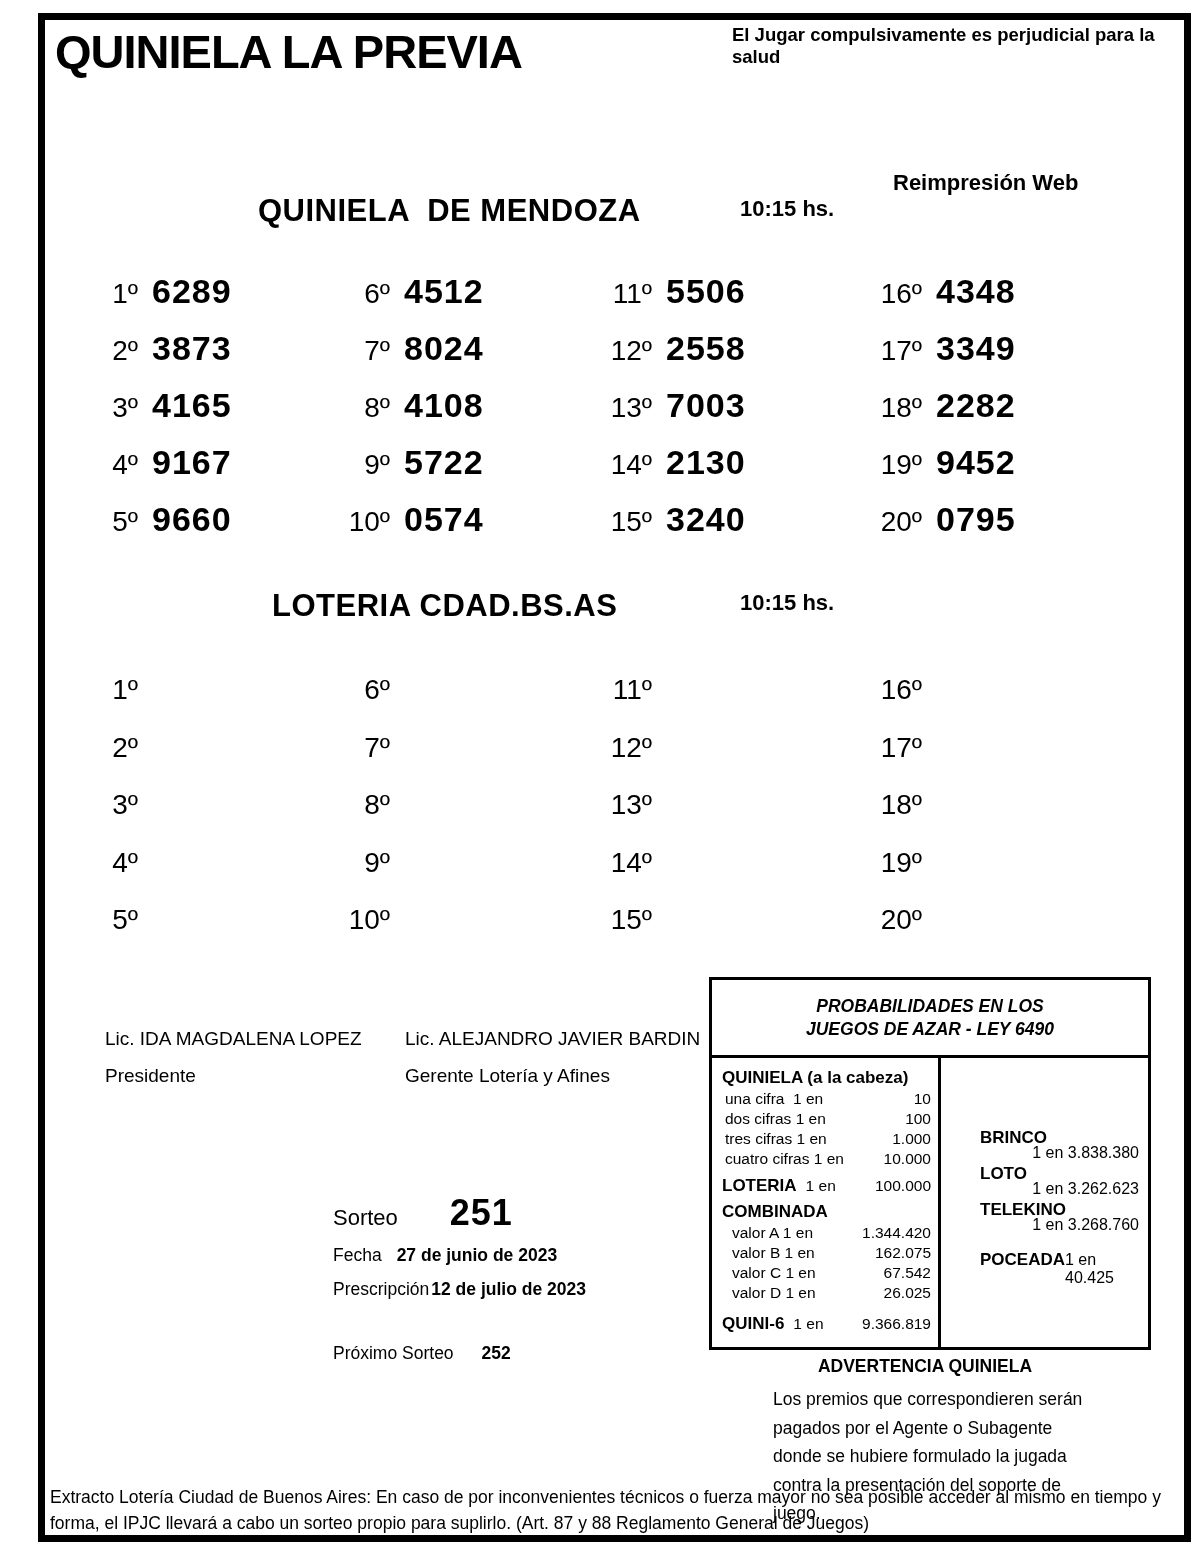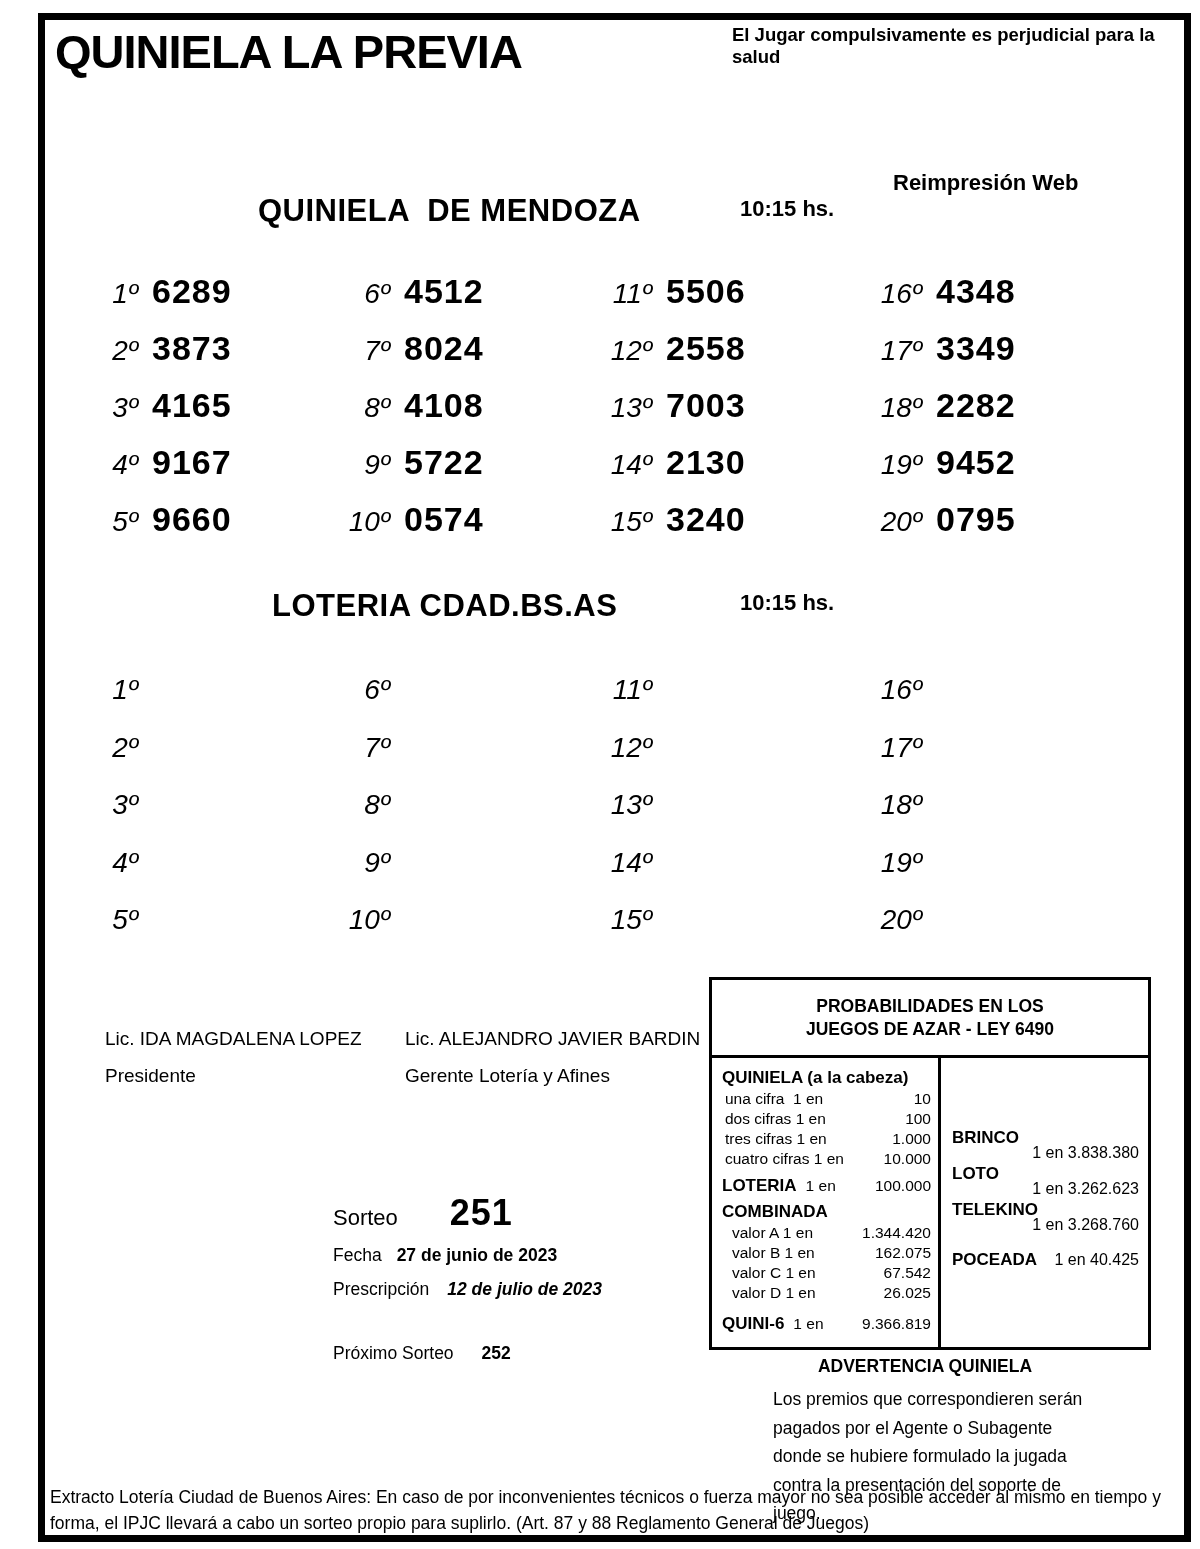--- a/index.html
+++ b/index.html
@@ -21,29 +21,29 @@
   .sec-heading { font-size:31px; font-weight:bold; letter-spacing:.5px; white-space:pre; }
   .sec-time { font-size:22px; font-weight:bold; }
   .reimpresion { left:893px; top:170px; font-size:22px; font-weight:bold; }
 
   .num-grid {
     left:78px; top:272px; display:grid; grid-auto-flow:column;
     grid-template-rows:repeat(5, 57px); grid-template-columns:252px 262px 270px auto;
   }
   .num-grid.empty-grid { top:674px; grid-template-rows:repeat(5, 57.5px); }
   .cell { display:flex; align-items:baseline; }
-  .pos { display:inline-block; width:60px; text-align:right; font-size:28px;font-style:italic; }
+  .pos { display:inline-block; width:60px; text-align:right; font-size:28px; }
   .num { margin-left:14px; font-size:34px; font-weight:bold; letter-spacing:1px; }
 
   .official { font-size:19px; }
   .official .role { margin-top:15px; }
 
   .prob-box { left:709px; top:977px; width:442px; height:373px; border:3px solid #000; display:flex; flex-direction:column; }
-  .prob-head { height:78px; border-bottom:3px solid #000; display:flex; flex-direction:column; align-items:center; justify-content:center; font-size:17.5px; font-weight:bold; line-height:23px; }
-  .prob-body { flex:1; display:flex; }
+  .prob-head { height:78px; border-bottom:3px solid #000; display:flex; flex-direction:column; align-items:center; justify-content:center; font-size:17.5px; font-weight:bold; line-height:23px;font-style:italic; }
+  .prob-body { flex:1; display:flex;gap:28px; }
   .prob-left { width:229px; border-right:3px solid #000; padding:9px 7px 0 10px; font-size:15.5px; }
   .prob-right { flex:1; padding:70px 9px 0 11px; font-size:16px; }
   .prob-subhead { font-size:17px; font-weight:bold; line-height:22px; }
   .prow { display:flex; justify-content:space-between; line-height:20px; padding-left:3px; white-space:pre; }
   .prow.indent { padding-left:10px; }
   .inline-row { display:flex; line-height:22px; align-items:baseline; }
   .inline-row .lbl { font-weight:bold; font-size:17px; }
   .inline-row .mid { margin-left:9px; }
   .inline-row .val { margin-left:auto; }
   .mt6 { margin-top:6px; } .mt4 { margin-top:4px; } .mt10 { margin-top:10px; }
@@ -291,21 +291,21 @@
   <div class="abs draw-line sorteo-line">
     <span class="sorteo-lbl">Sorteo</span>
     <span class="sorteo-num">251</span>
   </div>
   <div class="abs draw-line" style="left:333px; top:1245px;">
     <span>Fecha</span>
     <span class="bold" style="margin-left:15px;">27 de junio de 2023</span>
   </div>
   <div class="abs draw-line" style="left:333px; top:1279px;">
     <span>Prescripción</span>
-    <span class="bold" style="margin-left:18px;font-style:italic;">12 de julio de 2023</span>
+    <span class="bold" style="margin-left:2px;">12 de julio de 2023</span>
   </div>
   <div class="abs draw-line" style="left:333px; top:1313px;margin-top:30px;">
     <span>Próximo Sorteo</span>
     <span class="bold" style="margin-left:28px;">252</span>
   </div>
 
 
   <div class="abs advertencia">
     <div class="atitle">ADVERTENCIA QUINIELA</div>
     <div class="aline">Los premios que correspondieren serán</div>

